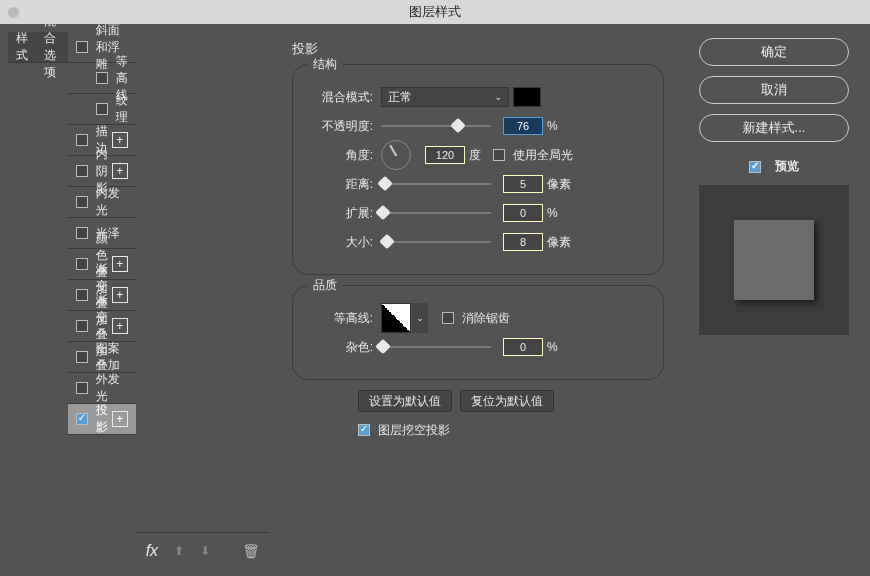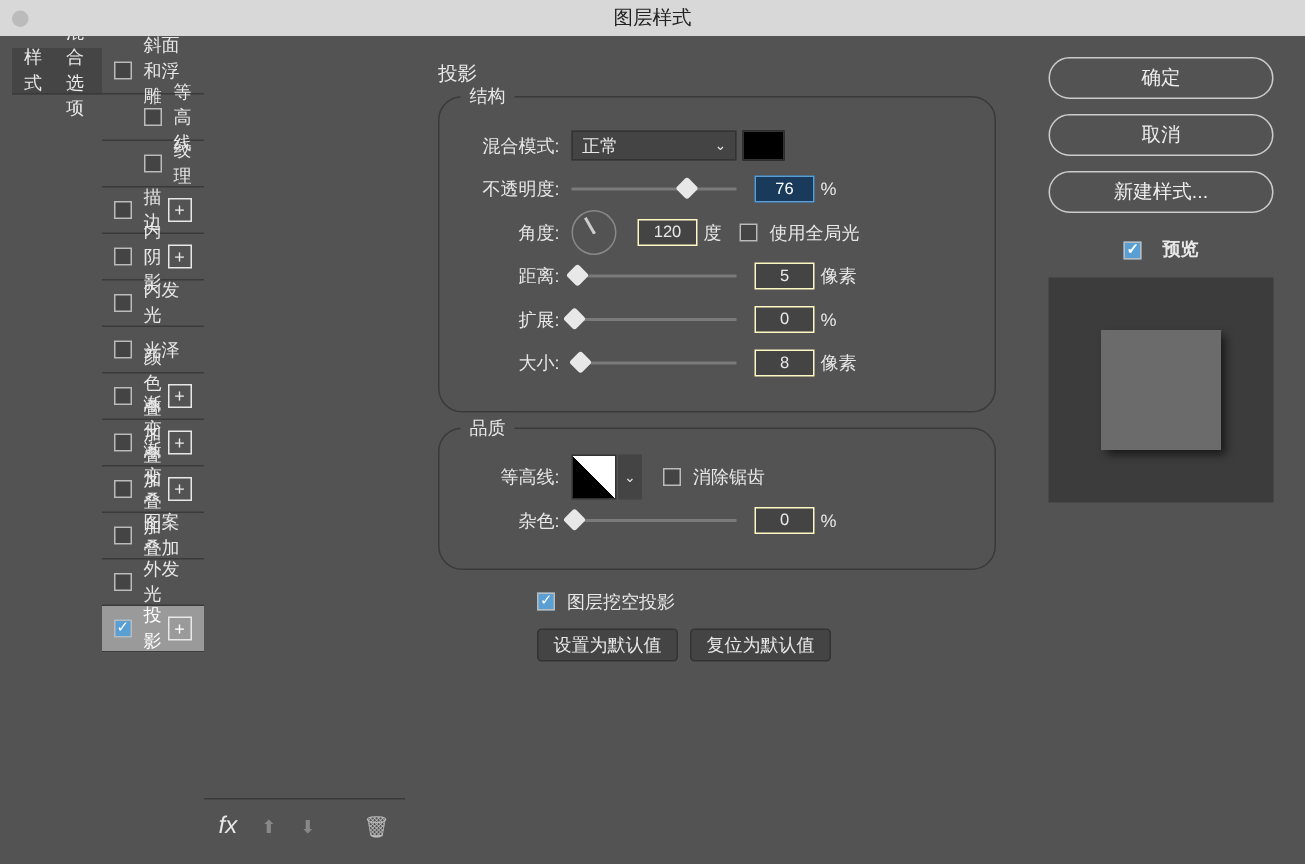--- a/index.html
+++ b/index.html
@@ -25,21 +25,21 @@
 .arrow { color:#888; }
 .trash { color:#bbb; font-size:14px; }
 
 
 .center { flex:1; padding:8px 14px; background:#535353; }
 .panel-title { margin-bottom:6px; font-size:13px; }
 .group { border:1px solid #3a3a3a; border-radius:16px; padding:14px 14px 14px 14px; margin-bottom:10px; position:relative; }
 .group-label { position:absolute; top:-9px; left:14px; background:#535353; padding:0 6px; font-size:12px; }
 .row { display:flex; align-items:center; margin:7px 0; height:22px; }
 .row-label { width:66px; text-align:right; margin-right:8px; }
-.select { background:#444; border:1px solid #333; height:20px; width:110px; padding:0 6px; display:flex; align-items:center; justify-content:space-between; }
+.select { background:#444; border:1px solid #333; height:20px; width:128px; padding:0 6px; display:flex; align-items:center; justify-content:space-between; }
 .chev { font-size:9px; }
 .color-swatch { width:28px; height:20px; background:#000; margin-left:4px; border:1px solid #333; }
 .slider { position:relative; flex:1; max-width:110px; height:14px; margin-right:8px; }
 .slider-track { position:absolute; top:6px; left:0; right:0; height:2px; background:#7a7a7a; }
 .slider-thumb { position:absolute; top:1px; width:11px; height:11px; background:#e8e8e8; border-radius:2px; transform:translateX(-50%) rotate(45deg); }
 .numbox { width:40px; height:18px; background:#444; border:1px solid #fef9c3; text-align:center; line-height:16px; font-size:11px; margin:0 4px; }
 .numbox.sel { background:#1a3a5c; color:#fff; border:1px solid #5a9fd4; }
 .unit { width:28px; }
 .angle-dial { width:30px; height:30px; border:1px solid #888; border-radius:50%; position:relative; margin-right:10px; }
 .angle-dial:after { content:""; position:absolute; width:12px; height:1.5px; background:#ccc; top:50%; left:50%; transform-origin:left; transform:rotate(-120deg); }
@@ -224,30 +224,30 @@
         <div class="slider">
             <div class="slider-track"></div>
             <div class="slider-thumb" style="left:2%"></div>
           </div>
         <div class="numbox">0</div>
         <div class="unit">%</div>
       </div>
     </div>
 
     <div class="row" style="margin-left:66px">
+      <div class="btn-small">
+          <span>设置为默认值</span>
+        </div>
+      <div class="btn-small">
+          <span>复位为默认值</span>
+        </div>
+    </div>
+    <div class="row" style="margin-left:66px">
       <span class="cb on"></span>
       <span>图层挖空投影</span>
-    </div>
-    <div class="row" style="margin-left:66px">
-      <div class="btn-small">
-          <span>设置为默认值</span>
-        </div>
-      <div class="btn-small">
-          <span>复位为默认值</span>
-        </div>
     </div>
   </div>
 
   <div class="right">
     <div class="pill">
         <span>确定</span>
       </div>
     <div class="pill">
         <span>取消</span>
       </div>

